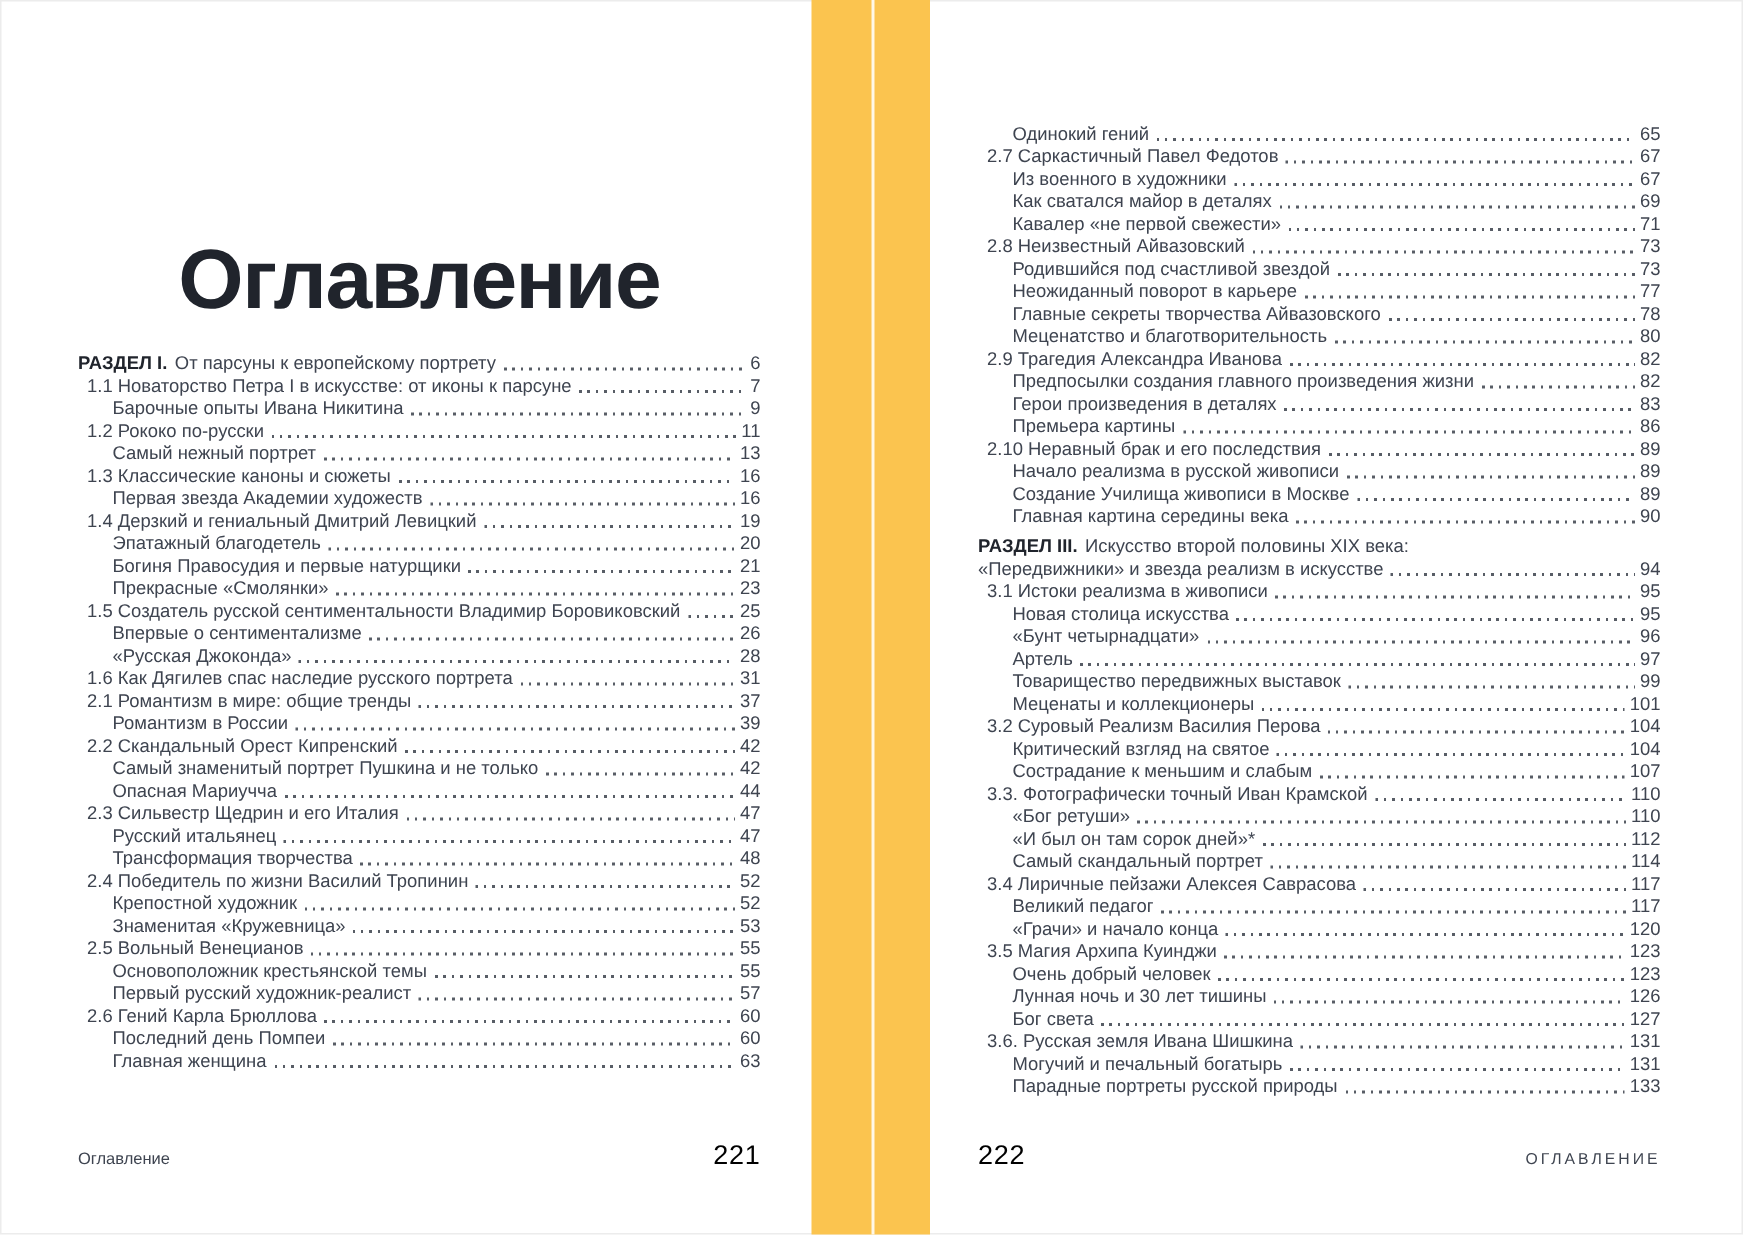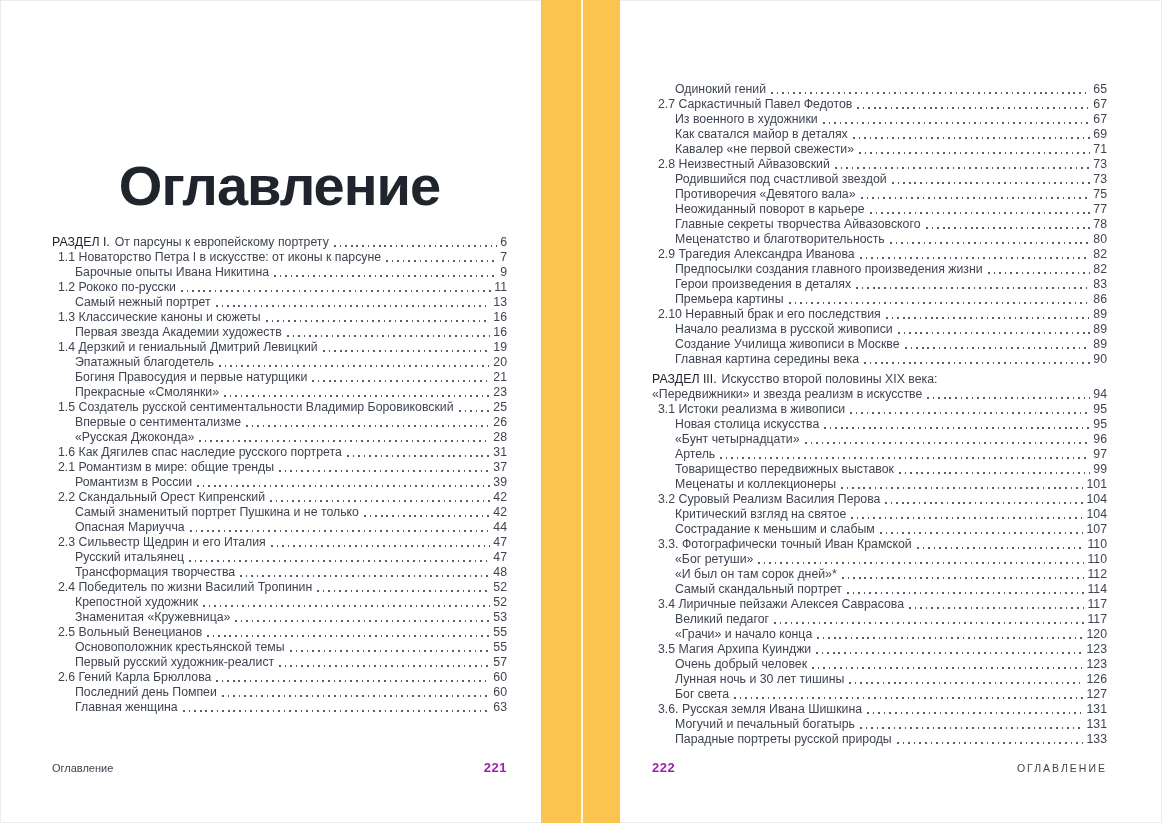--- a/index.html
+++ b/index.html
@@ -37,38 +37,38 @@
   .toc{position:absolute;left:0;right:0;text-align:right;}
   .page.left  .toc{top:230px;}
   .page.right .toc{top:82px;}
 
   .row{
     display:flex;align-items:flex-end;
     height:15px;line-height:15px;
     font-size:12.3px;white-space:nowrap;overflow:hidden;
   }
   .row.section{margin-top:5px;}
-  .row.section .b{font-weight:400;color:#20242c;margin-right:5px;flex:none;}
+  .row.section .b{font-weight:700;color:#20242c;margin-right:5px;flex:none;}
   .row.item{padding-left:6px;}
   .row.sub{padding-left:23px;}
   .row .txt{flex:none;color:#3e4450;}
   .row .leader{
     flex:1 1 auto;min-width:6px;height:2px;
     margin:0 3px 3px 5px;
     background-image:repeating-linear-gradient(90deg,#585d66 0 1.7px,transparent 1.7px 5.6px);
   }
   .row .num{flex:none;color:#3e4450;}
 
   .footer{
     position:absolute;top:760px;left:0;right:0;
     display:flex;justify-content:space-between;align-items:baseline;
   }
   .footer .running-head{font-size:11px;color:#3e4450;}
   .footer .running-head.caps{letter-spacing:2px;font-size:10.5px;}
-  .footer .pagenum{font-size:13px;font-weight:700;color:#a21caf;letter-spacing:0.5px;}
+  .footer .pagenum{font-size:18px;font-weight:400;color:#000000;letter-spacing:0.5px;}
 </style>
 </head>
 <body>
 
 <div class="canvas">
 
   <div class="spine">
     <div class="gutter"></div>
   </div>
 
@@ -274,25 +274,20 @@
           <span class="txt">2.8 Неизвестный Айвазовский</span>
           <span class="leader"></span>
           <span class="num">73</span>
         </div>
         <div class="row sub">
           <span class="txt">Родившийся под счастливой звездой</span>
           <span class="leader"></span>
           <span class="num">73</span>
         </div>
         <div class="row sub">
-          <span class="txt">Противоречия «Девятого вала»</span>
-          <span class="leader"></span>
-          <span class="num">75</span>
-        </div>
-        <div class="row sub">
           <span class="txt">Неожиданный поворот в карьере</span>
           <span class="leader"></span>
           <span class="num">77</span>
         </div>
         <div class="row sub">
           <span class="txt">Главные секреты творчества Айвазовского</span>
           <span class="leader"></span>
           <span class="num">78</span>
         </div>
         <div class="row sub">

